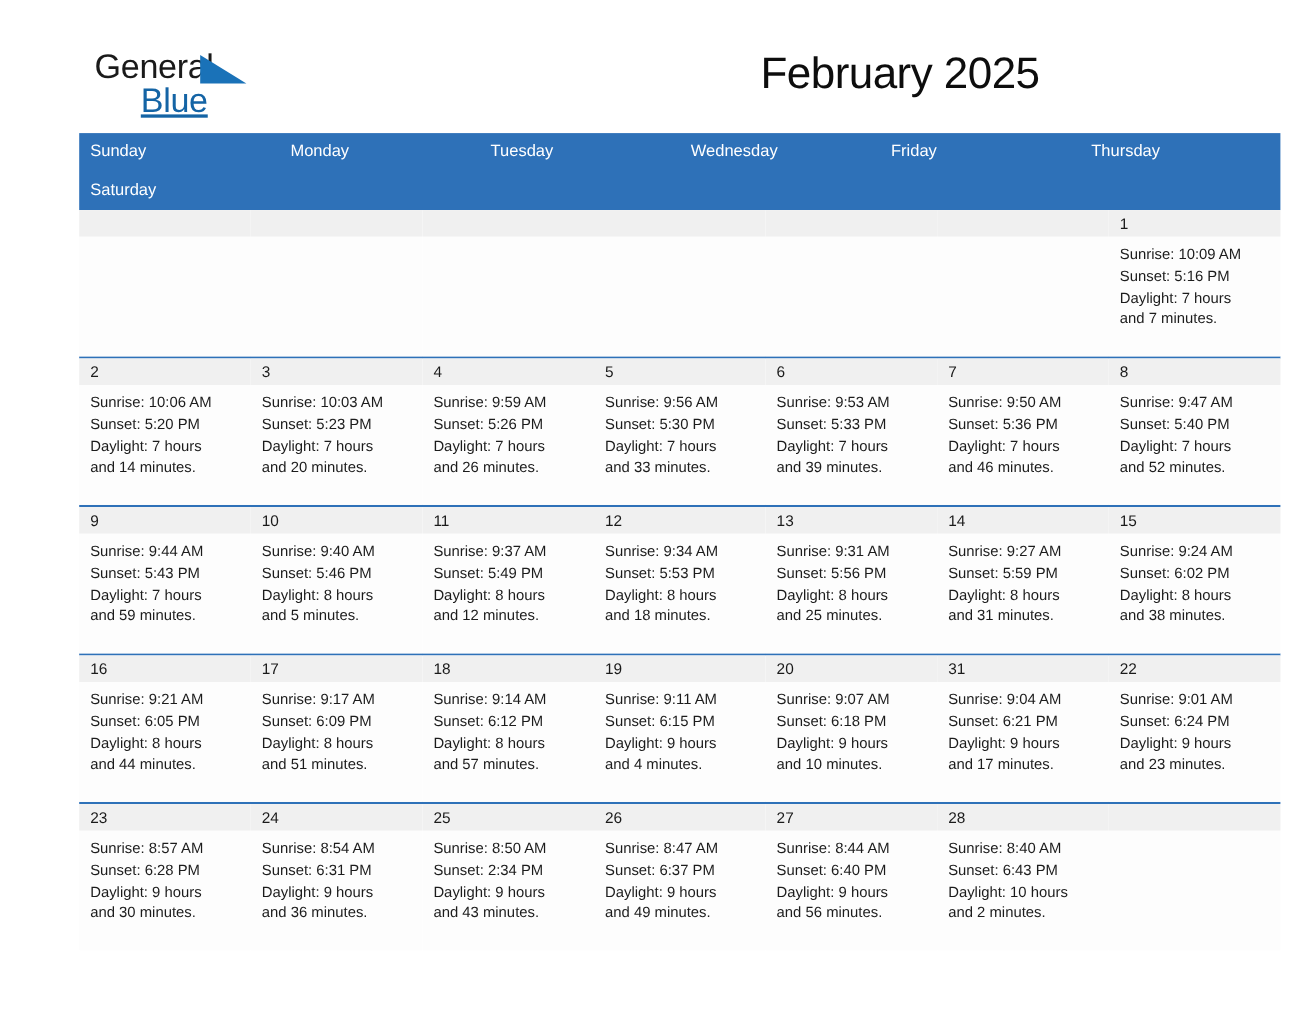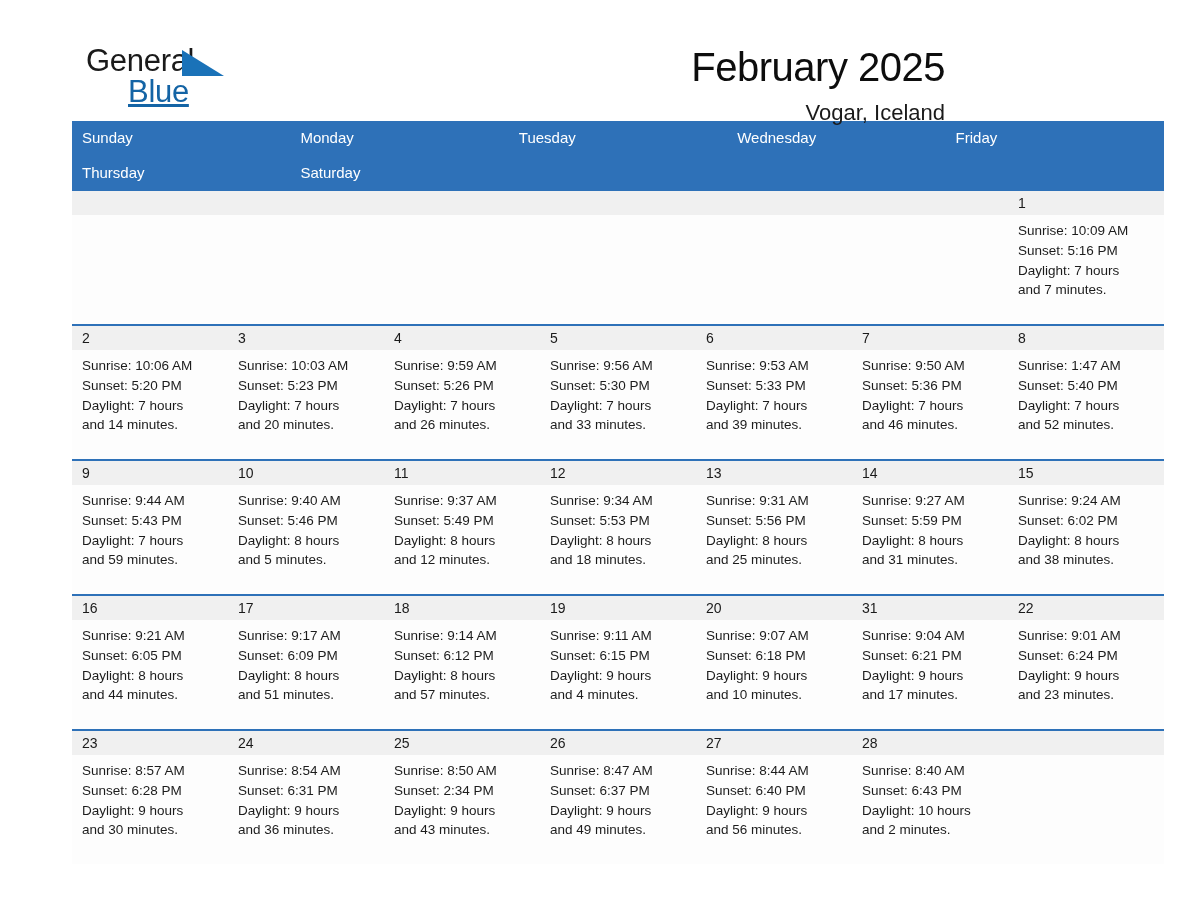--- a/index.html
+++ b/index.html
@@ -84,21 +84,21 @@
     margin-top: 8px;
   }
 
   
   .calendar {
     width: 1092px;
     margin-top: 7px;
   }
   .weekday-row {
     display: grid;
-    grid-template-columns: repeat(5, 1fr);
+    grid-template-columns: repeat(6, 1fr);
     background: #2e71b8;
   }
   .weekday {
     color: #ffffff;
     font-size: 15px;
     line-height: 18px;
     padding: 8px 0 9px 10px;
   }
   .week-row {
     display: grid;
@@ -143,21 +143,20 @@
 <div class="page">
 
   <div class="header">
     <div class="brand">
       <span class="brand-general">General</span>
       <span class="brand-triangle"></span>
       <span class="brand-blue">Blue</span>
     </div>
     <div class="title-block">
       <div class="cal-title">February 2025</div>
-      <div class="cal-subtitle">Vogar, Iceland</div>
     </div>
   </div>
 
   <div class="calendar">
     <div class="weekday-row" id="weekday-row">
         <div class="weekday">Sunday</div>
         <div class="weekday">Monday</div>
         <div class="weekday">Tuesday</div>
         <div class="weekday">Wednesday</div>
         <div class="weekday">Friday</div>
@@ -251,21 +250,21 @@
             <div class="day-body">
               <div class="day-line">Sunrise: 9:50 AM</div>
               <div class="day-line">Sunset: 5:36 PM</div>
               <div class="day-line">Daylight: 7 hours</div>
               <div class="day-line">and 46 minutes.</div>
             </div>
           </div>
           <div class="day-cell">
             <div class="day-band"><span class="day-num">8</span></div>
             <div class="day-body">
-              <div class="day-line">Sunrise: 1:47 AM</div>
+              <div class="day-line">Sunrise: 9:47 AM</div>
               <div class="day-line">Sunset: 5:40 PM</div>
               <div class="day-line">Daylight: 7 hours</div>
               <div class="day-line">and 52 minutes.</div>
             </div>
           </div>
         </div>
         <div class="week-row">
           <div class="day-cell">
             <div class="day-band"><span class="day-num">9</span></div>
             <div class="day-body">

